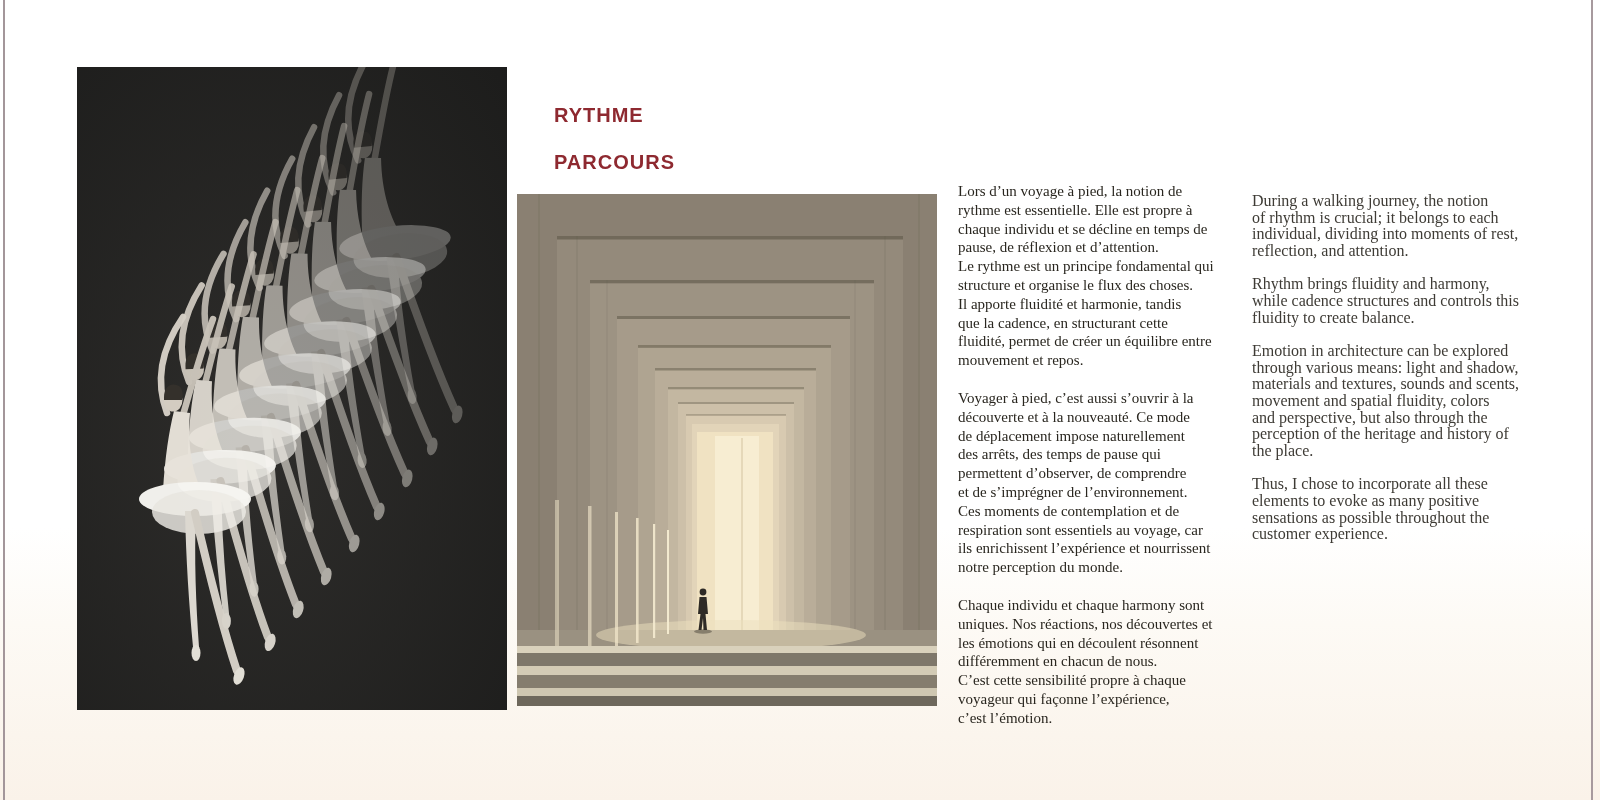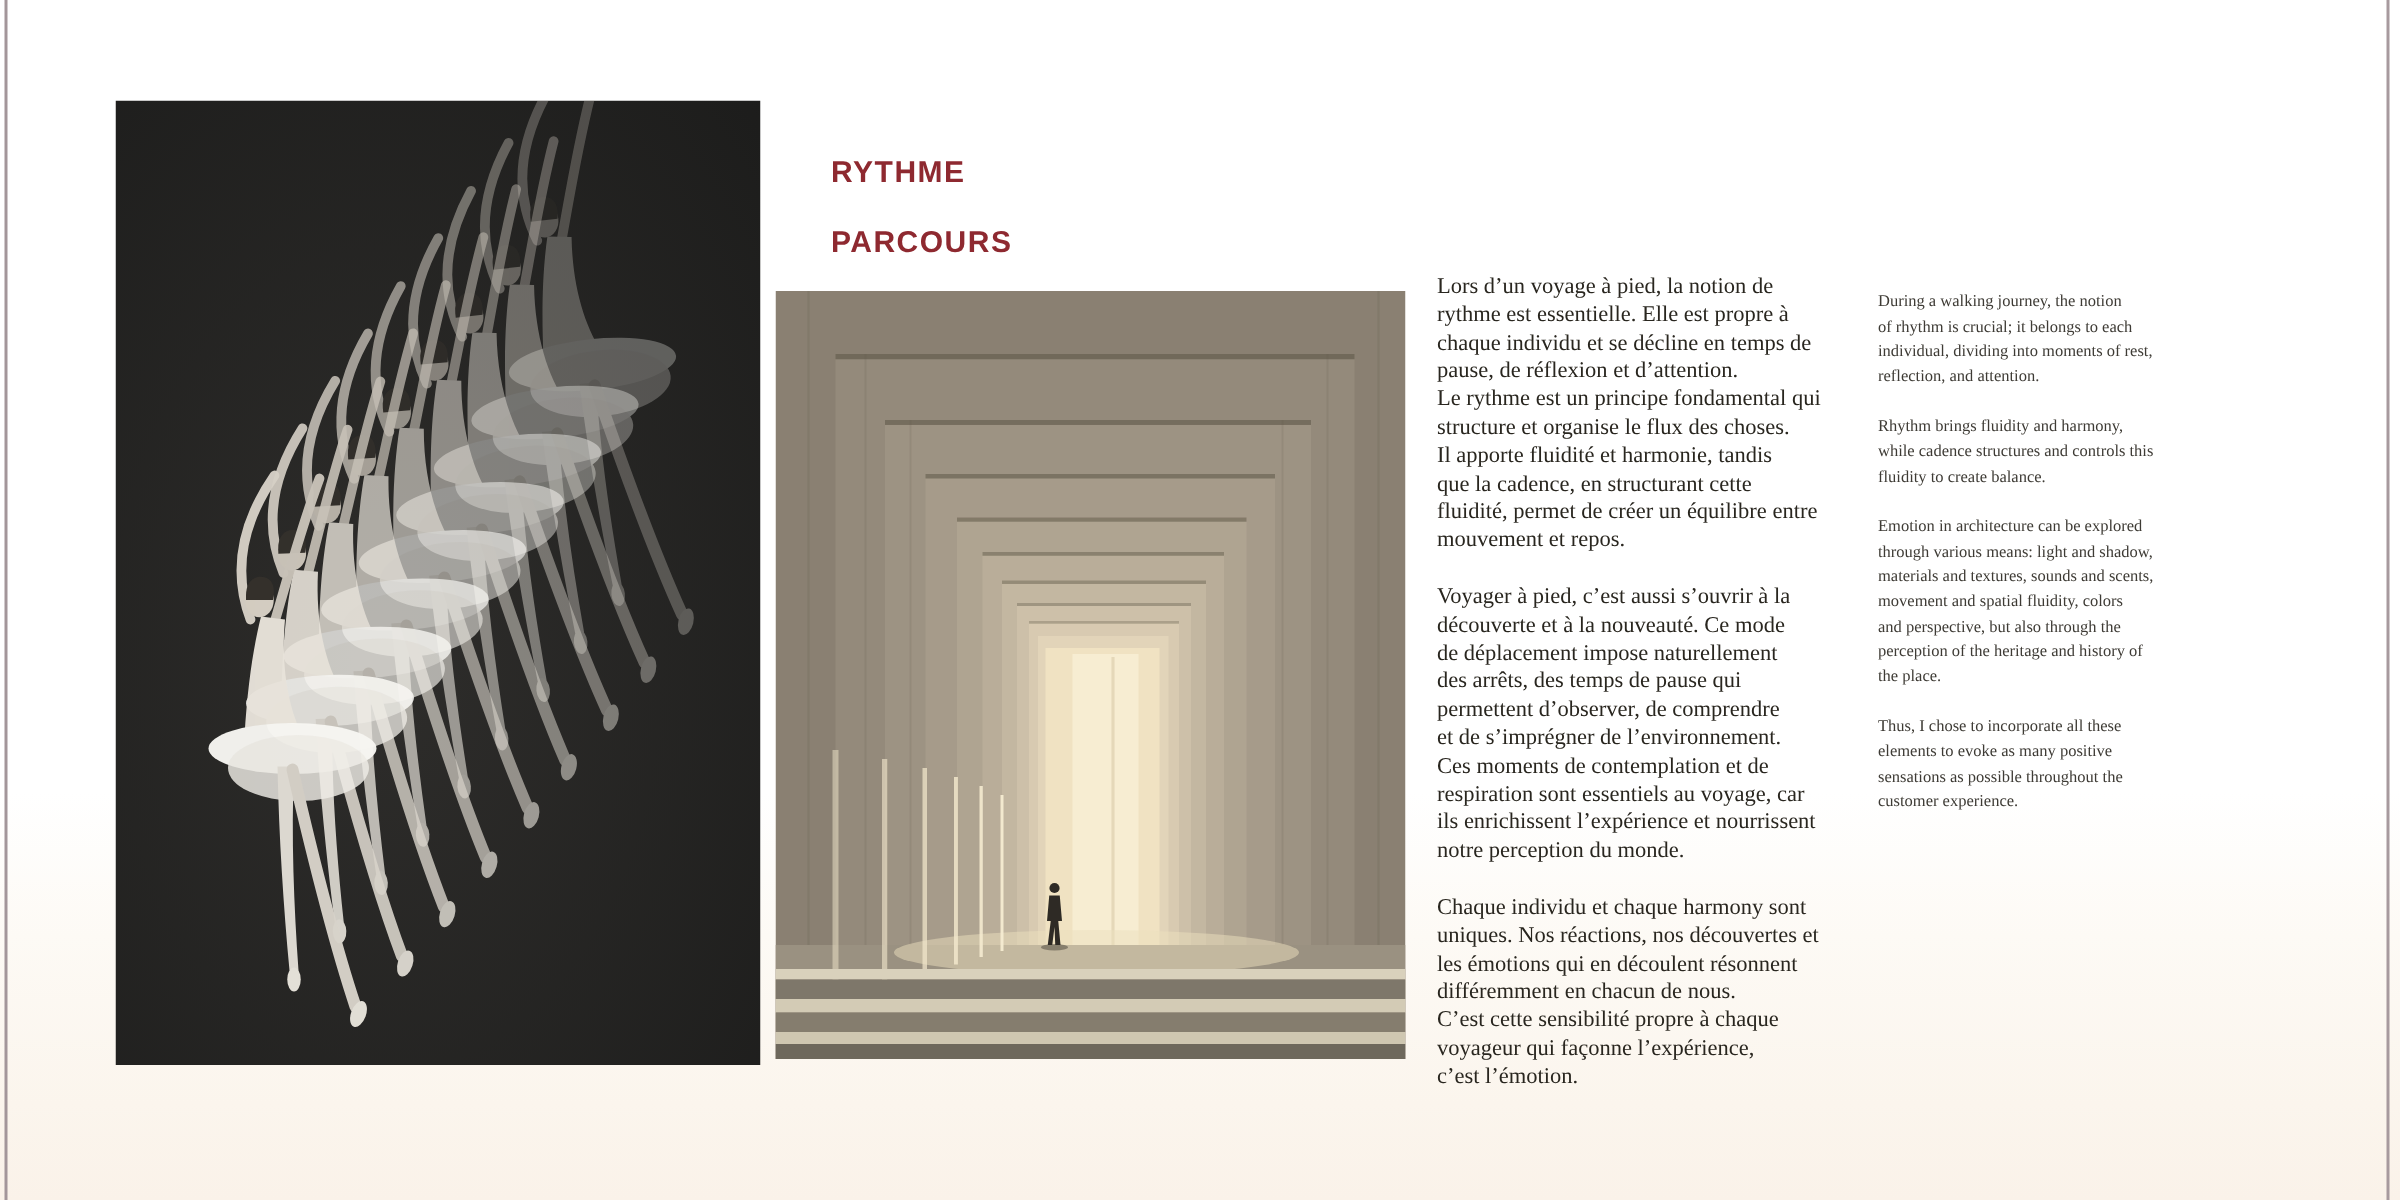--- a/index.html
+++ b/index.html
@@ -24,21 +24,21 @@
     color:#8e2930;line-height:16px;margin-left:36px;
   }
   .heading.h1{top:107px;}
   .heading.h2{top:154px;}
 
   .text-col{position:absolute;}
   .text-col p{white-space:pre;margin:0;}
   .french-col{left:958px;top:182px;width:300px;color:#29261f;}
   .french-col p{font-size:15px;line-height:18.8px;margin-bottom:19px;}
   .english-col{left:1252px;top:193px;width:280px;color:#3e3b35;}
-  .english-col p{font-size:11px;line-height:16.6px;margin-bottom:17px;}
+  .english-col p{font-size:16px;line-height:16.6px;margin-bottom:17px;}
 </style>
 </head>
 <body>
 
 <div class="edge-line left"></div>
 <div class="edge-line right"></div>
 
 <div class="photo dancer-photo">
   <svg viewBox="0 0 430 643" preserveAspectRatio="none">
     <defs>

